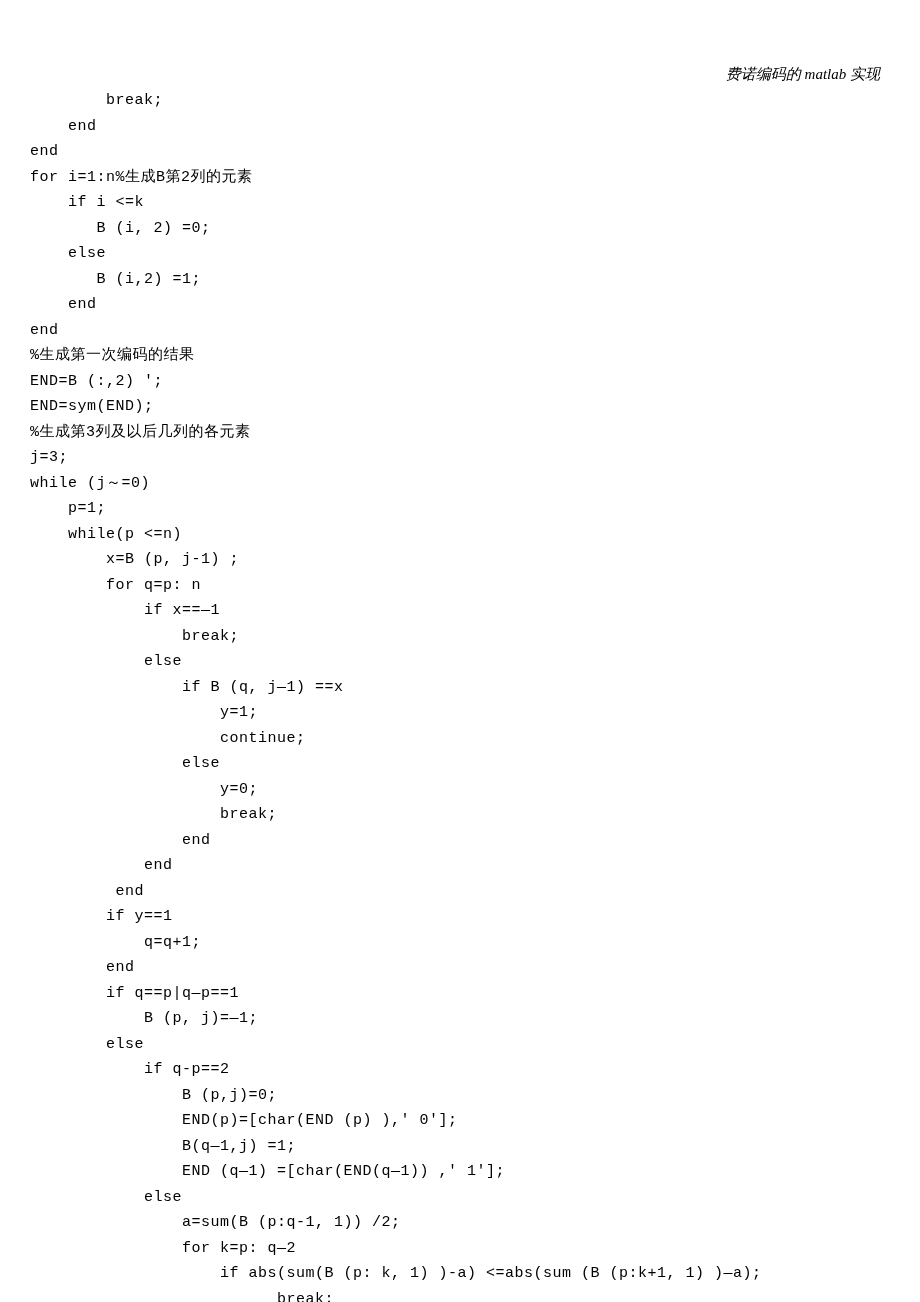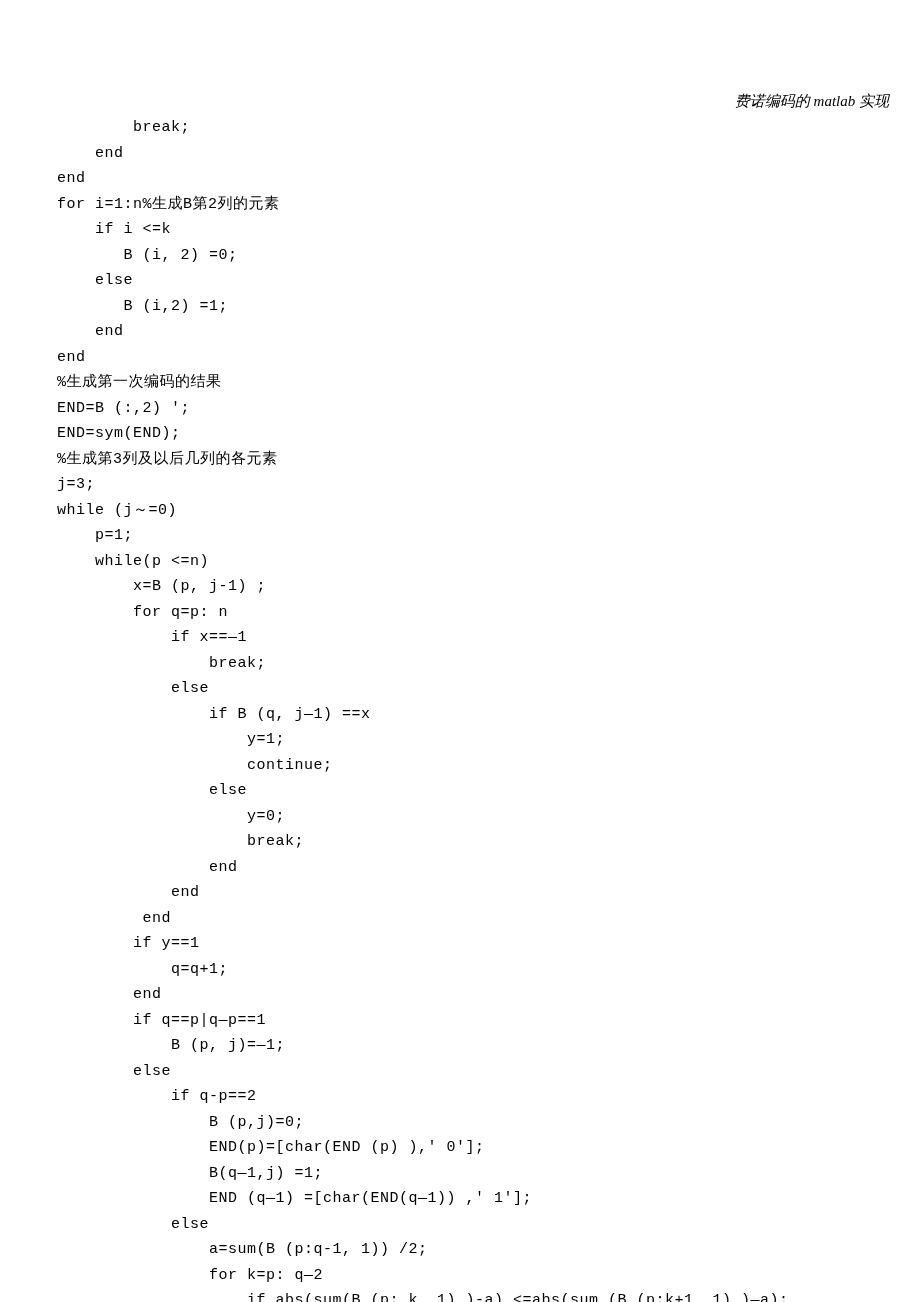--- a/index.html
+++ b/index.html
@@ -1,15 +1,15 @@
 <!DOCTYPE html>
 <html><head>
 <meta charset="utf-8">
 <style>
-  * { margin: 9px; padding: 0; box-sizing: border-box; }
+  * { margin: 0; padding: 0; box-sizing: border-box; }
   body {
     background: #fff;
     width: 920px;
     min-height: 1302px;
     font-family: "Courier New", monospace;
     font-size: 15px;
     line-height: 1.7;
     color: #000;
     padding: 60px 30px 30px 30px;
     position: relative;

